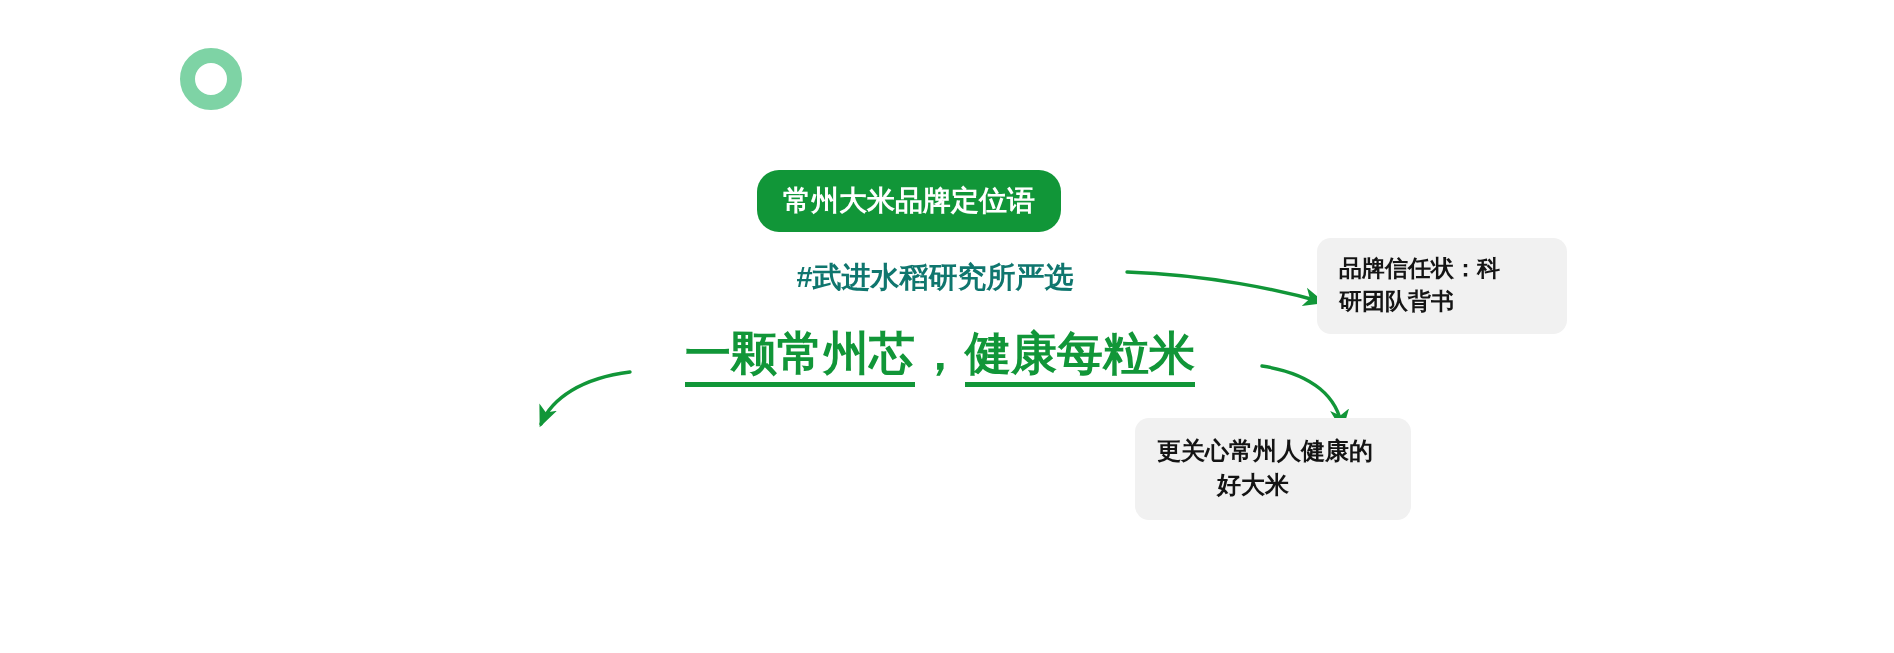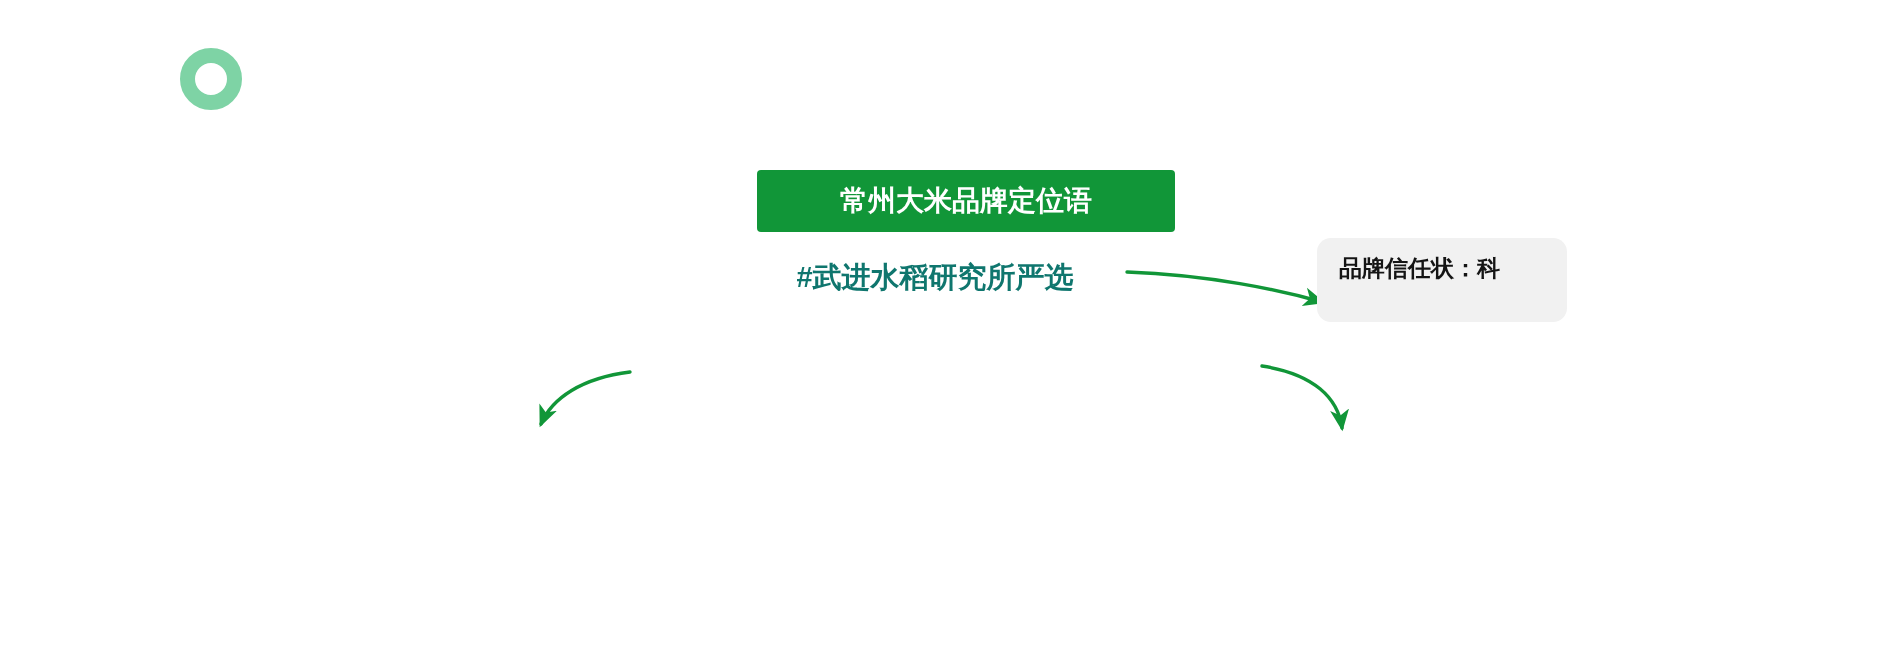--- a/index.html
+++ b/index.html
@@ -50,24 +50,24 @@
     letter-spacing: 0px;
     white-space: nowrap;
     line-height: 56px;
   }
 
   
   .badge {
     position: absolute;
     left: 757px;
     top: 170px;
-    width: 418px;
+    width: 304px;
     height: 62px;
     background: #119638;
-    border-radius: 4px;
+    border-radius: 22px;
     display: flex;
     align-items: center;
     justify-content: center;
     box-sizing: border-box;
   }
   .badge-text {
     color: #ffffff;
     font-size: 28px;
     font-weight: bold;
     white-space: nowrap;
@@ -184,20 +184,28 @@
 
     <path d="M630,372 C582,378 552,398 541,424" fill="none" stroke="#119638" stroke-width="3.4" stroke-linecap="round" marker-end="url(#arrowhead)"></path>
   </svg>
 
   <div class="badge">
     <span class="badge-text">常州大米品牌定位语</span>
   </div>
 
   <div class="hashtag-line">#武进水稻研究所严选</div>
 
+  <div class="slogan">
+    <span class="seg">一颗常州芯</span><span class="sep">，</span><span class="seg">健康每粒米</span>
+  </div>
 
   <div class="callout" id="callout-trust">
     <div class="line line-1">品牌信任状：科</div>
-  </div>
-
-
+    <div class="line line-2">研团队背书</div>
+  </div>
+
+
+  <div class="callout" id="callout-health">
+    <div class="line line-1">更关心常州人健康的</div>
+    <div class="line line-2">好大米</div>
+  </div>
 
 </div>
 
 </body></html>

